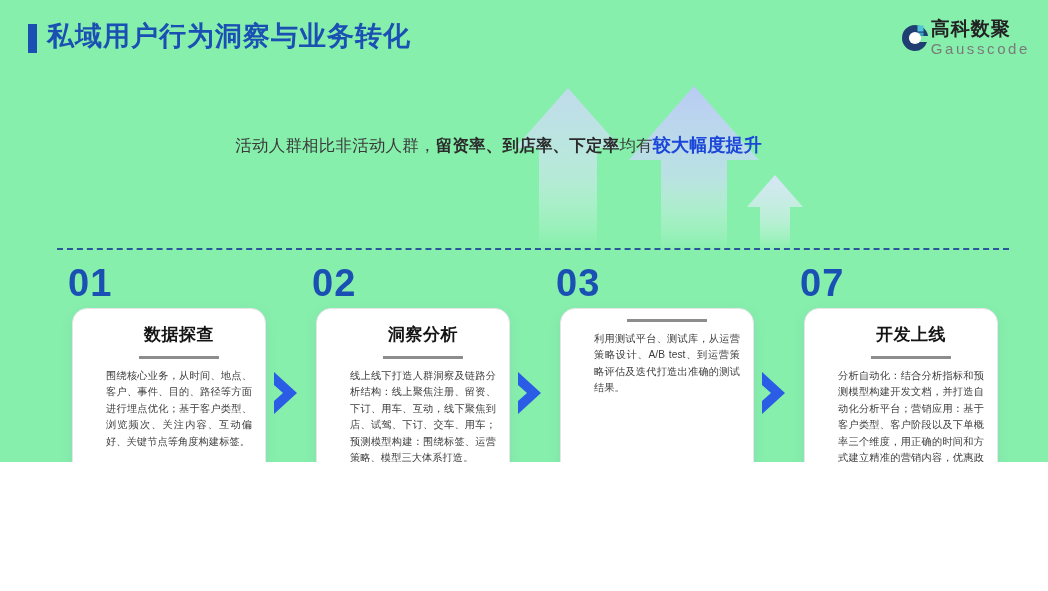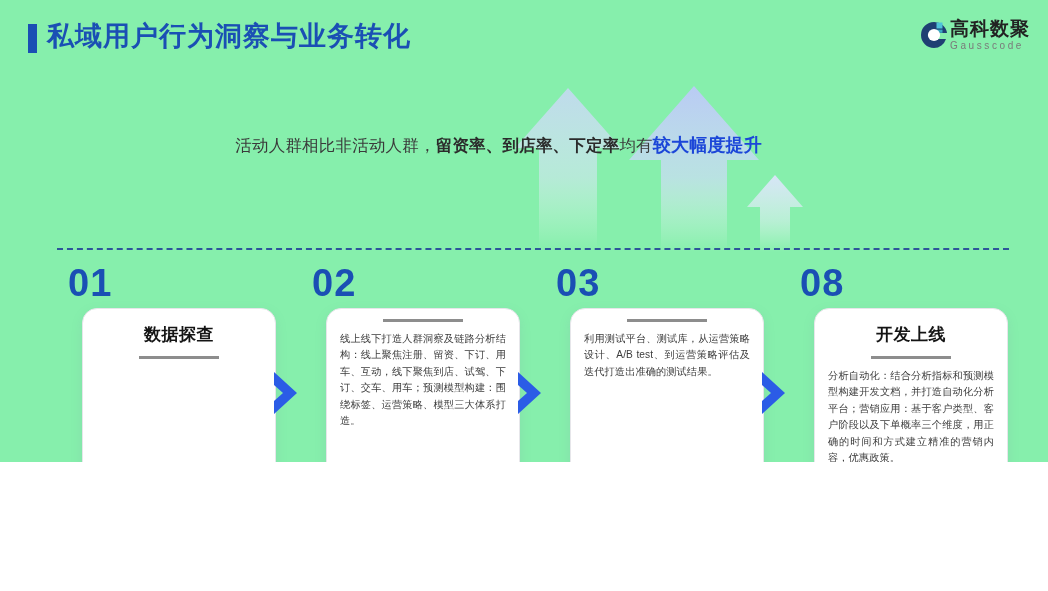--- a/index.html
+++ b/index.html
@@ -57,21 +57,21 @@
     flex-direction: column;
     line-height: 1;
   }
   .logo-cn {
     font-size: 19px;
     font-weight: bold;
     color: #222222;
     letter-spacing: 1px;
   }
   .logo-en {
-    font-size: 10px;
+    font-size: 15px;
     color: #7a7a7a;
     letter-spacing: 2.6px;
     margin-top: 3px;
   }
 
   
   .bg-arrows {
     position: absolute;
     left: 0; top: 0;
     width: 1048px; height: 591px;
@@ -138,27 +138,28 @@
     width: 194px;
     text-align: left;
     font-size: 38px;
     font-weight: bold;
     color: #1a4fb4;
     letter-spacing: 1px;
     line-height: 42px;
   }
   .card {
     position: absolute;
-    left: 14px; top: 46px;
+    left: 4px; top: 46px;
     width: 194px; height: 194px;
     background: #ffffff;
     border: 1px solid #e6e6ea;
     border-radius: 15px;
     box-sizing: border-box;
     box-shadow: 0 4px 12px rgba(120,120,170,0.13);
+    padding-left: 20px;
   }
   .card-title {
     margin-top: 14px;
     text-align: center;
     font-size: 17px;
     font-weight: bold;
     color: #141414;
     letter-spacing: 0.5px;
   }
   .card-rule {
@@ -248,30 +249,32 @@
 
   <div class="divider"></div>
 
   <div class="steps">
 
     <div class="step" style="left:68px;">
       <div class="step-num">01</div>
       <div class="card">
         <div class="card-title">数据探查</div>
         <div class="card-rule"></div>
+        <div class="card-body">围绕核心业务，从时间、地点、客户、事件、目的、路径等方面进行埋点优化；基于客户类型、浏览频次、关注内容、互动偏好、关键节点等角度构建标签。</div>
       </div>
     </div>
 
     <svg class="chevron" style="left:271px;" viewBox="0 0 28 46" width="28" height="46">
       <path d="M3 2 L26 23 L3 44 L3 31 L12 23 L3 15 Z" fill="#2b5ce6"></path>
     </svg>
 
     <div class="step" style="left:312px;">
       <div class="step-num">02</div>
       <div class="card">
+        <div class="card-title">洞察分析</div>
         <div class="card-rule"></div>
         <div class="card-body">线上线下打造人群洞察及链路分析结构：线上聚焦注册、留资、下订、用车、互动，线下聚焦到店、试驾、下订、交车、用车；预测模型构建：围绕标签、运营策略、模型三大体系打造。</div>
       </div>
     </div>
 
     <svg class="chevron" style="left:515px;" viewBox="0 0 28 46" width="28" height="46">
       <path d="M3 2 L26 23 L3 44 L3 31 L12 23 L3 15 Z" fill="#2b5ce6"></path>
     </svg>
 
     <div class="step" style="left:556px;">
@@ -280,21 +283,21 @@
         <div class="card-rule"></div>
         <div class="card-body">利用测试平台、测试库，从运营策略设计、A/B test、到运营策略评估及迭代打造出准确的测试结果。</div>
       </div>
     </div>
 
     <svg class="chevron" style="left:759px;" viewBox="0 0 28 46" width="28" height="46">
       <path d="M3 2 L26 23 L3 44 L3 31 L12 23 L3 15 Z" fill="#2b5ce6"></path>
     </svg>
 
     <div class="step" style="left:800px;">
-      <div class="step-num">08</div>
+      <div class="step-num">07</div>
       <div class="card">
         <div class="card-title">开发上线</div>
         <div class="card-rule"></div>
         <div class="card-body">分析自动化：结合分析指标和预测模型构建开发文档，并打造自动化分析平台；营销应用：基于客户类型、客户阶段以及下单概率三个维度，用正确的时间和方式建立精准的营销内容，优惠政策。</div>
       </div>
     </div>
 
   </div>
 </div>
 

